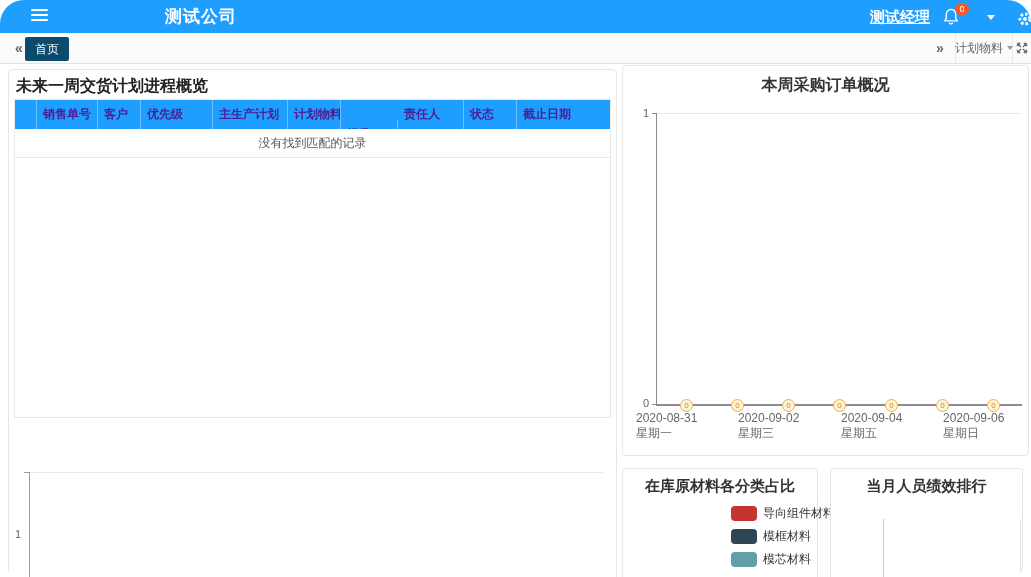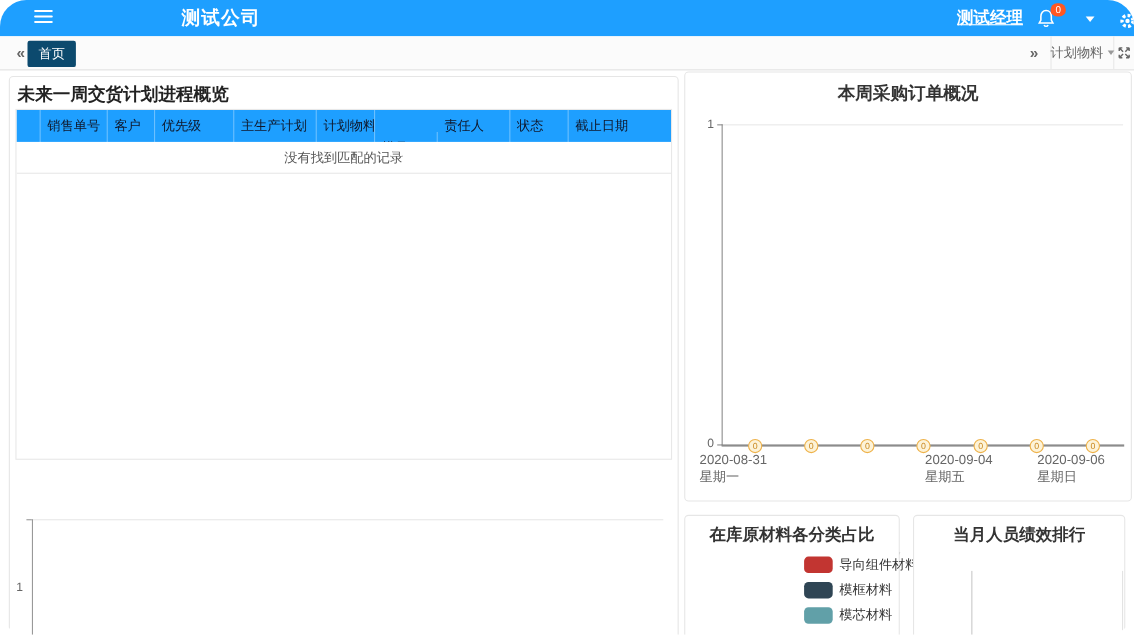--- a/index.html
+++ b/index.html
@@ -50,21 +50,21 @@
   .panel-title-left { position:absolute; left:7px; top:6px; font-size:16px; font-weight:bold; color:#222; }
   .panel-title-center { position:absolute; left:0; top:9px; width:100%; text-align:center;
                         font-size:16px; font-weight:bold; color:#333; }
   .panel-title-center-sm { position:absolute; left:0; top:8px; width:100%; text-align:center;
                            font-size:15px; font-weight:bold; color:#333; }
 
   
   .table-wrap { position:absolute; left:5px; top:29px; width:597px; height:319px;
                 border:1px solid #e8e8e8; overflow:hidden; }
   .thead { display:flex; height:29px; background:#1e9fff; }
-  .th { color:#0f172a; font-size:12px; font-weight:normal; line-height:28px; padding-left:6px;
+  .th { color:#4c1d95; font-size:12px; font-weight:bold; line-height:28px; padding-left:6px;
         border-right:1px solid rgba(255,255,255,0.35); overflow:hidden; white-space:nowrap; }
   .th:last-child { border-right:none; }
   .c0{width:22px;} .c1{width:61px;} .c2{width:43px;} .c3{width:72px;} .c4{width:75px;}
   .c5{width:53px;} .c6{width:57px;margin-top:20px;} .c7{width:66px;} .c8{width:53px;} .c9{flex:1;}
   .no-records { height:29px; line-height:28px; text-align:center; font-size:12px; color:#555;
                 border-bottom:1px solid #e8e8e8; }
 
   
   .hline, .vline, .tickmark { position:absolute; }
   .ytick { position:absolute; font-size:11px; color:#666; text-align:right; width:20px; }
@@ -177,20 +177,24 @@
     <div class="marker" style="left:159px; top:333px;">0</div>
     <div class="marker" style="left:210px; top:333px;">0</div>
     <div class="marker" style="left:262px; top:333px;">0</div>
     <div class="marker" style="left:313px; top:333px;">0</div>
     <div class="marker" style="left:364px; top:333px;">0</div>
 
     <div class="xlabel" style="left:13px; top:345px;">
       <div>2020-08-31</div>
       <div>星期一</div>
     </div>
+    <div class="xlabel" style="left:115px; top:345px;">
+      <div>2020-09-02</div>
+      <div>星期三</div>
+    </div>
     <div class="xlabel" style="left:218px; top:345px;">
       <div>2020-09-04</div>
       <div>星期五</div>
     </div>
     <div class="xlabel" style="left:320px; top:345px;">
       <div>2020-09-06</div>
       <div>星期日</div>
     </div>
 
     <div class="legend-row">

